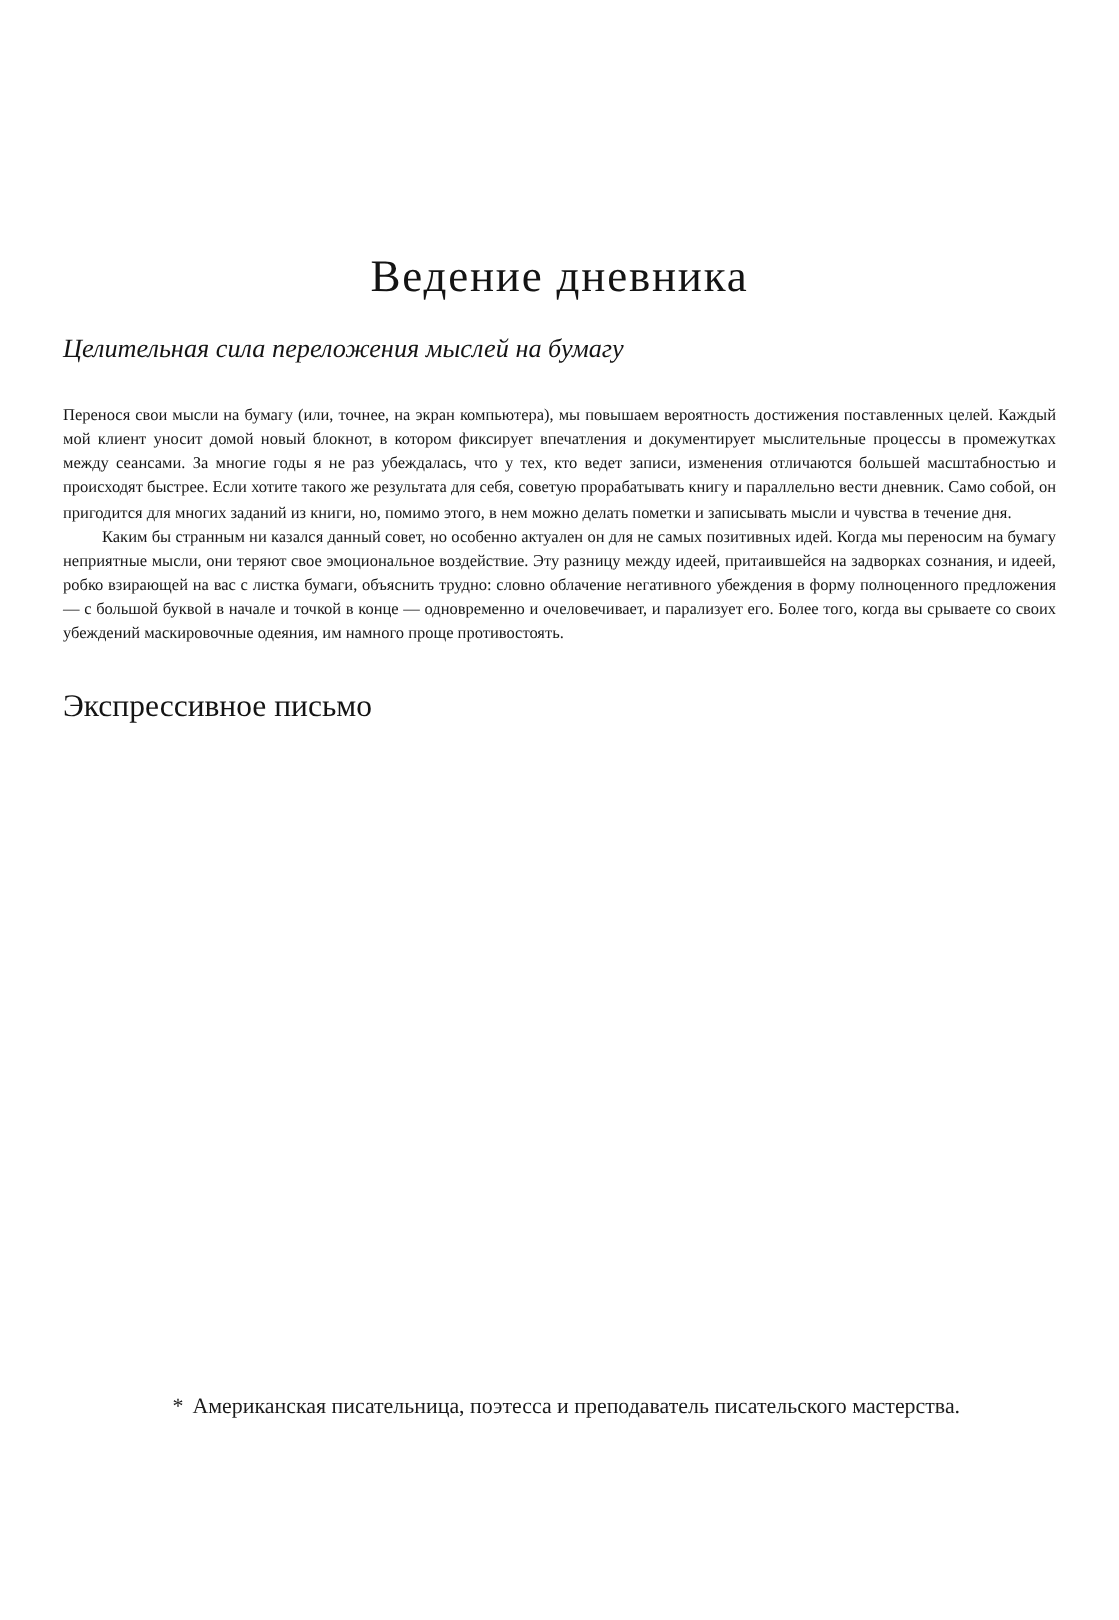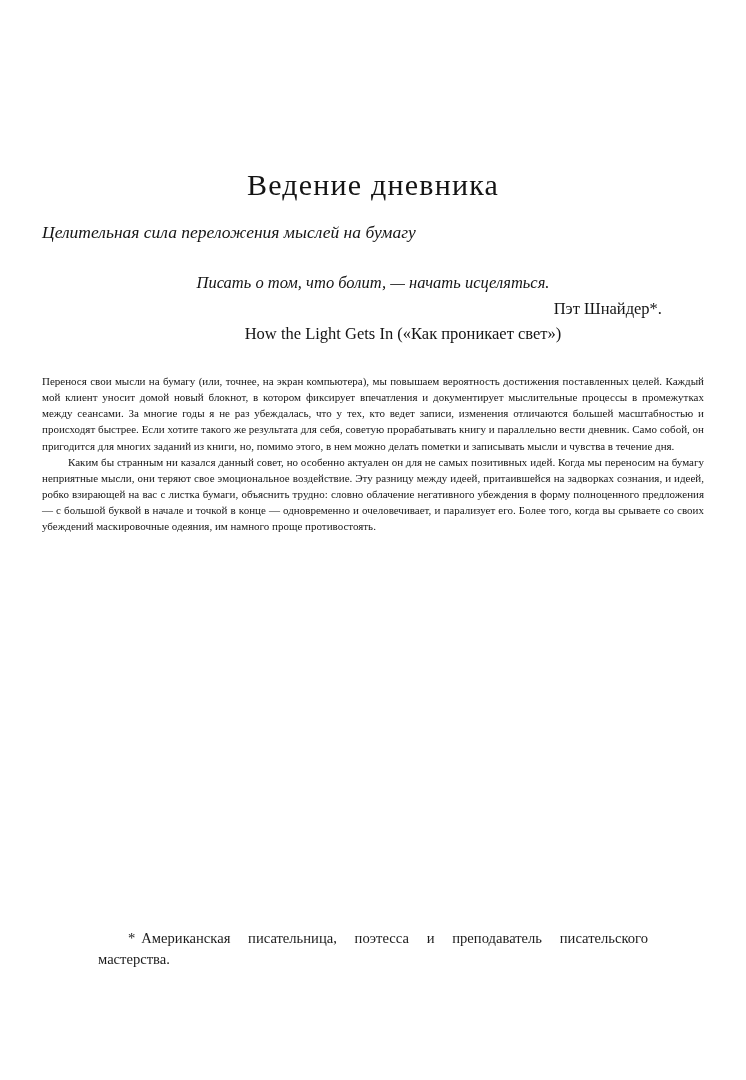--- a/index.html
+++ b/index.html
@@ -81,21 +81,21 @@
     margin: 0;
     padding-top: 27px;
     padding-bottom: 8px;
     font-size: 21px;
     font-weight: normal;
     text-align: left;
     color: #141414;
   }
   .footnote {
     position: absolute;
-    left: 98px;
+    left: 85px;
     right: 98px;
     top: 928px;
   }
   .footnote-text {
     margin: 0;
     font-size: 14.6px;
     line-height: 1.42;
     text-align: justify;
     text-indent: 30px;
     color: #1b1b1b;
@@ -106,30 +106,26 @@
 </style>
 </head>
 <body>
 
 <div class="page">
 
   <h1 class="chapter-title">Ведение дневника</h1>
 
   <div class="subtitle">Целительная сила переложения мыслей на бумагу</div>
 
-  <div class="epigraph">
-    <div class="epigraph-line">Писать о том, что болит, — начать исцеляться.</div>
-    <div class="epigraph-attrib">Пэт Шнайдер*.</div>
-    <div class="epigraph-source">How the Light Gets In («Как проникает свет»)</div>
-  </div>
 
   <div class="body-block">
     <p class="body-par first">Перенося свои мысли на бумагу (или, точнее, на экран компьютера), мы повышаем вероятность достижения поставленных целей. Каждый мой клиент уносит домой новый блокнот, в котором фиксирует впечатления и документирует мыслительные процессы в промежутках между сеансами. За многие годы я не раз убеждалась, что у тех, кто ведет записи, изменения отличаются большей масштабностью и происходят быстрее. Если хотите такого же результата для себя, советую прорабатывать книгу и параллельно вести дневник. Само собой, он пригодится для многих заданий из книги, но, помимо этого, в нем можно делать пометки и записывать мысли и чувства в течение дня.</p>
     <p class="body-par">Каким бы странным ни казался данный совет, но особенно актуален он для не самых позитивных идей. Когда мы переносим на бумагу неприятные мысли, они теряют свое эмоциональное воздействие. Эту разницу между идеей, притаившейся на задворках сознания, и идеей, робко взирающей на вас с листка бумаги, объяснить трудно: словно облачение негативного убеждения в форму полноценного предложения — с большой буквой в начале и точкой в конце  — одновременно и очеловечивает, и парализует его. Более того, когда вы срываете со своих убеждений маскировочные одеяния, им намного проще противостоять.</p>
   </div>
 
+  <h2 class="section-head">Экспрессивное письмо</h2>
 
 
   <div class="footnote">
     <p class="footnote-text"><span class="fn-marker">*</span><span>Американская писательница, поэтесса и преподаватель писательского мастерства.</span></p>
   </div>
 
 </div>
 
 </body></html>

